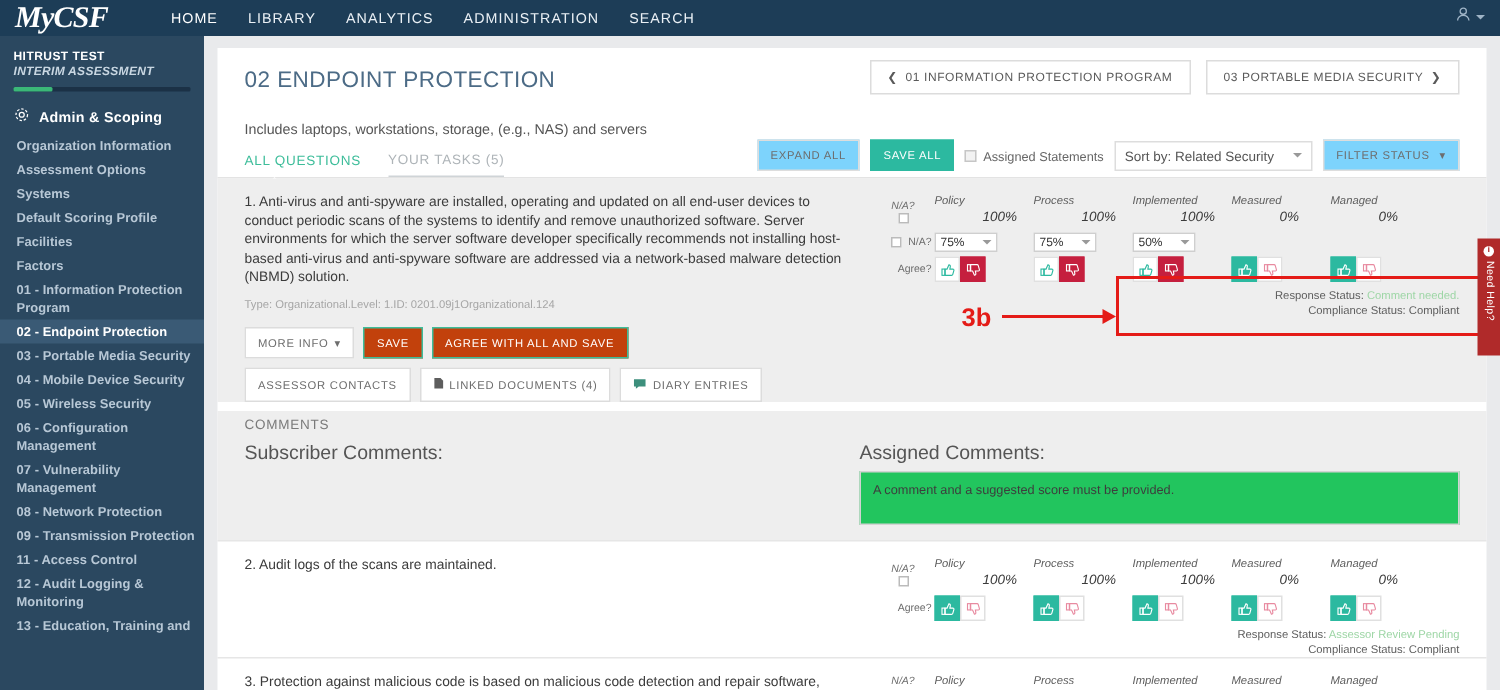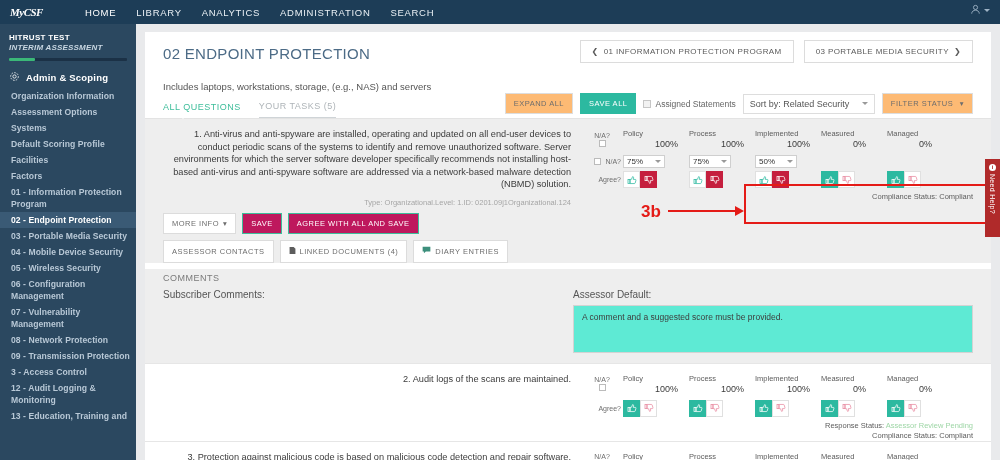--- a/index.html
+++ b/index.html
@@ -15,21 +15,21 @@
   .topnav {
     height: 24px;
     background: #1d3d57;
     display: flex;
     align-items: center;
     padding: 0 10px;
     position: relative;
   }
   .brand {
     color: #fff;
-    font-size: 11px;
+    font-size: 20px;
     font-style: italic;
     font-weight: bold;
     letter-spacing: -0.5px;
     margin-right: 22px;
     font-family: "Liberation Serif", serif;
     text-align: center;
   }
   .topnav-links { display: flex; gap: 20px; }
   .topnav-links a {
     color: #eaf0f5;
@@ -200,21 +200,21 @@
   .toolbar {
     position: absolute;
     right: 18px;
     bottom: 4px;
     display: flex;
     align-items: center;
     gap: 7px;
   }
   .tb-btn {
     border: 1px solid #dddddd;
-    background: #fdba74;
+    background: #7dd3fc;
     color: #6d6d6d;
     font-size: 7.5px;
     letter-spacing: 0.5px;
     padding: 5px 8px;
   }
   .tb-btn.primary {
     background: #2cb9a0;
     border-color: #2cb9a0;
     color: #fff;
   }
@@ -248,41 +248,42 @@
     border-right: 3px solid transparent;
     border-top: 3px solid #999;
   }
   .qrow {
     display: flex;
     padding: 9px 18px 0 18px;
     position: relative;
   }
   .qrow.q1 { background: #eeeeee; padding-bottom: 6px; }
   .qrow.sep { border-top: 1px solid #e6e6e6; }
-  .qleft { flex: 1; padding-right: 10px; text-align: right; }
+  .qleft { flex: 1; padding-right: 10px; }
   .qtext {
     font-size: 9.2px;
     color: #3b3b3b;
     line-height: 12.5px;
   }
   .qmeta {
     font-size: 7.5px;
     color: #a6a6a6;
     margin-top: 7px;
   }
 
   
   .score {
     flex: 0 0 392px;
     position: relative;
     padding-top: 1px;
   }
   .score-head {
     display: flex;
-    align-items: center;
+    align-items: flex-end;
+    font-style: italic;
   }
   .na-col {
     width: 42px;
     flex: 0 0 42px;
     text-align: center;
     position: relative;
   }
   .na-lbl { font-size: 7px; color: #6d6d6d; }
   .na-box {
     width: 7px; height: 7px;
@@ -359,33 +360,33 @@
     border: 1px solid #dcdcdc;
     background: #fff;
     color: #6d6d6d;
     font-size: 7.5px;
     letter-spacing: 0.5px;
     padding: 5px 8px;
     display: flex;
     align-items: center;
     gap: 4px;
   }
-  .act.green { background: #be185d; border-color: #3dbd9a; color: #fff; }
+  .act.green { background: #c2410c; border-color: #3dbd9a; color: #fff; }
 
   
   .comments { background: #eeeeee; padding: 4px 18px 10px 18px; }
   .comments-title { font-size: 9px; color: #7a7a7a; letter-spacing: 0.5px; margin-bottom: 6px; }
   .cmt-cols { display: flex; gap: 0; }
   .cmt-col { flex: 1; }
   .cmt-col.right { flex: 0 0 400px; }
-  .cmt-lbl { font-size: 10px; color: #555; margin-bottom: 5px; }
+  .cmt-lbl { font-size: 13px; color: #555; margin-bottom: 5px; }
   .cmt-box {
     border: 1px solid #d3d3d3;
-    background: #5eead4;
-    height: 48px;
+    background: #22c55e;
+    height: 36px;
     padding: 6px 8px;
     font-size: 8.5px;
     color: #3d3d3d;
   }
 
   
   .anno-box {
     position: absolute;
     border: 2px solid #e41b17;
     pointer-events: none;
@@ -504,21 +505,21 @@
 
     <div class="sb-item">01 - Information Protection Program</div>
     <div class="sb-item active">02 - Endpoint Protection</div>
     <div class="sb-item">03 - Portable Media Security</div>
     <div class="sb-item">04 - Mobile Device Security</div>
     <div class="sb-item">05 - Wireless Security</div>
     <div class="sb-item">06 - Configuration Management</div>
     <div class="sb-item">07 - Vulnerability Management</div>
     <div class="sb-item">08 - Network Protection</div>
     <div class="sb-item">09 - Transmission Protection</div>
-    <div class="sb-item">3 - Access Control</div>
+    <div class="sb-item">11 - Access Control</div>
     <div class="sb-item">12 - Audit Logging &amp; Monitoring</div>
     <div class="sb-item wrap">
       <span>13 - Education, Training and</span>
       
     </div>
 
   </div>
 
   <div class="main">
     <div class="card">
@@ -705,20 +706,24 @@
                         <path d="M5 9h2l2 4.5c1.3 0 1.8-1 1.4-2.2L10 9h3.2c.8 0 1.3-.7 1.1-1.4l-1.2-4.3c-.2-.7-.7-1-1.3-1H5z" fill="none" stroke="#e88aa0" stroke-width="1.2"></path>
                         <rect x="1.6" y="2.3" width="3" height="6.7" fill="none" stroke="#e88aa0" stroke-width="1.2"></rect>
                       </svg>
                     </div>
                 </div>
               </div>
             </div>
           </div>
 
           <div class="status-lines">
+            <div>
+              <span>Response Status:</span>
+              <span class="ok">Comment needed.</span>
+            </div>
             <div>
               <span>Compliance Status:</span>
               <span>Compliant</span>
             </div>
           </div>
         </div>
       </div>
 
       <div class="actions">
         <div class="act-row">
@@ -750,21 +755,21 @@
         </div>
       </div>
 
       <div class="comments">
         <div class="comments-title">COMMENTS</div>
         <div class="cmt-cols">
           <div class="cmt-col">
             <div class="cmt-lbl">Subscriber Comments:</div>
           </div>
           <div class="cmt-col right">
-            <div class="cmt-lbl">Assessor Default:</div>
+            <div class="cmt-lbl">Assigned Comments:</div>
             <div class="cmt-box">A comment and a suggested score must be provided.</div>
           </div>
         </div>
       </div>
 
       <div class="qrow sep">
         <div class="qleft">
           <div class="qtext">
             <span>2.</span>
             <span>Audit logs of the scans are maintained.</span>

